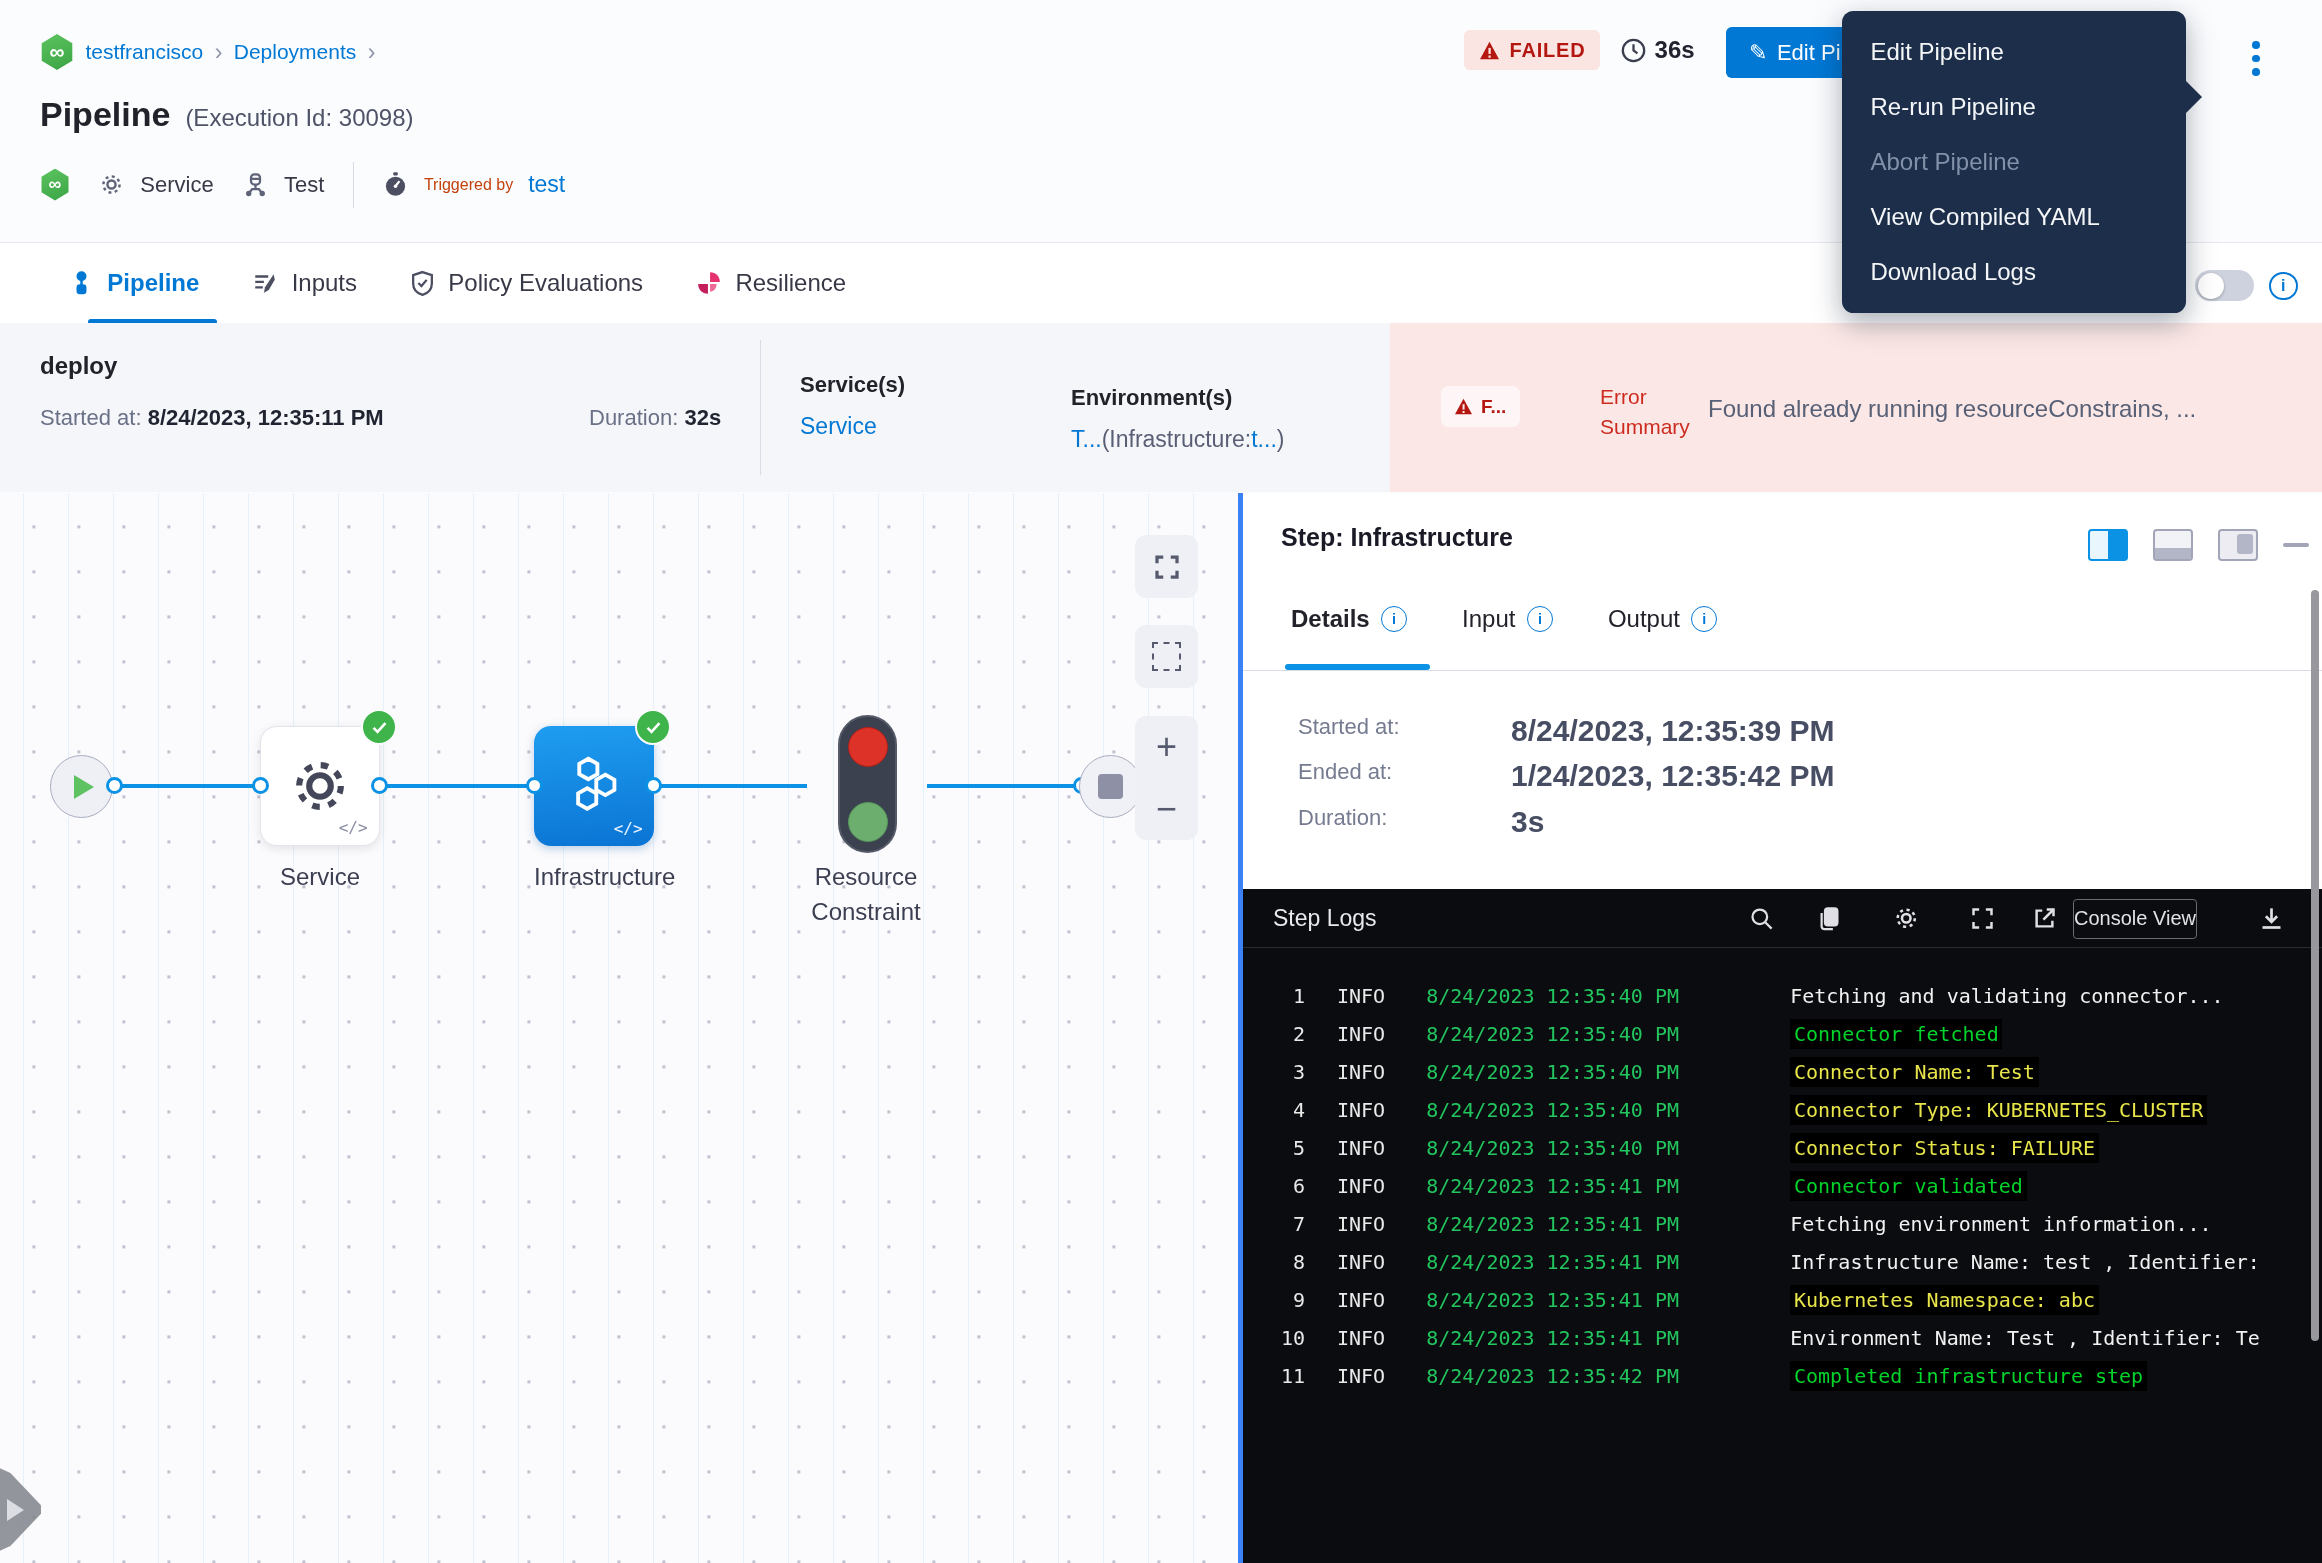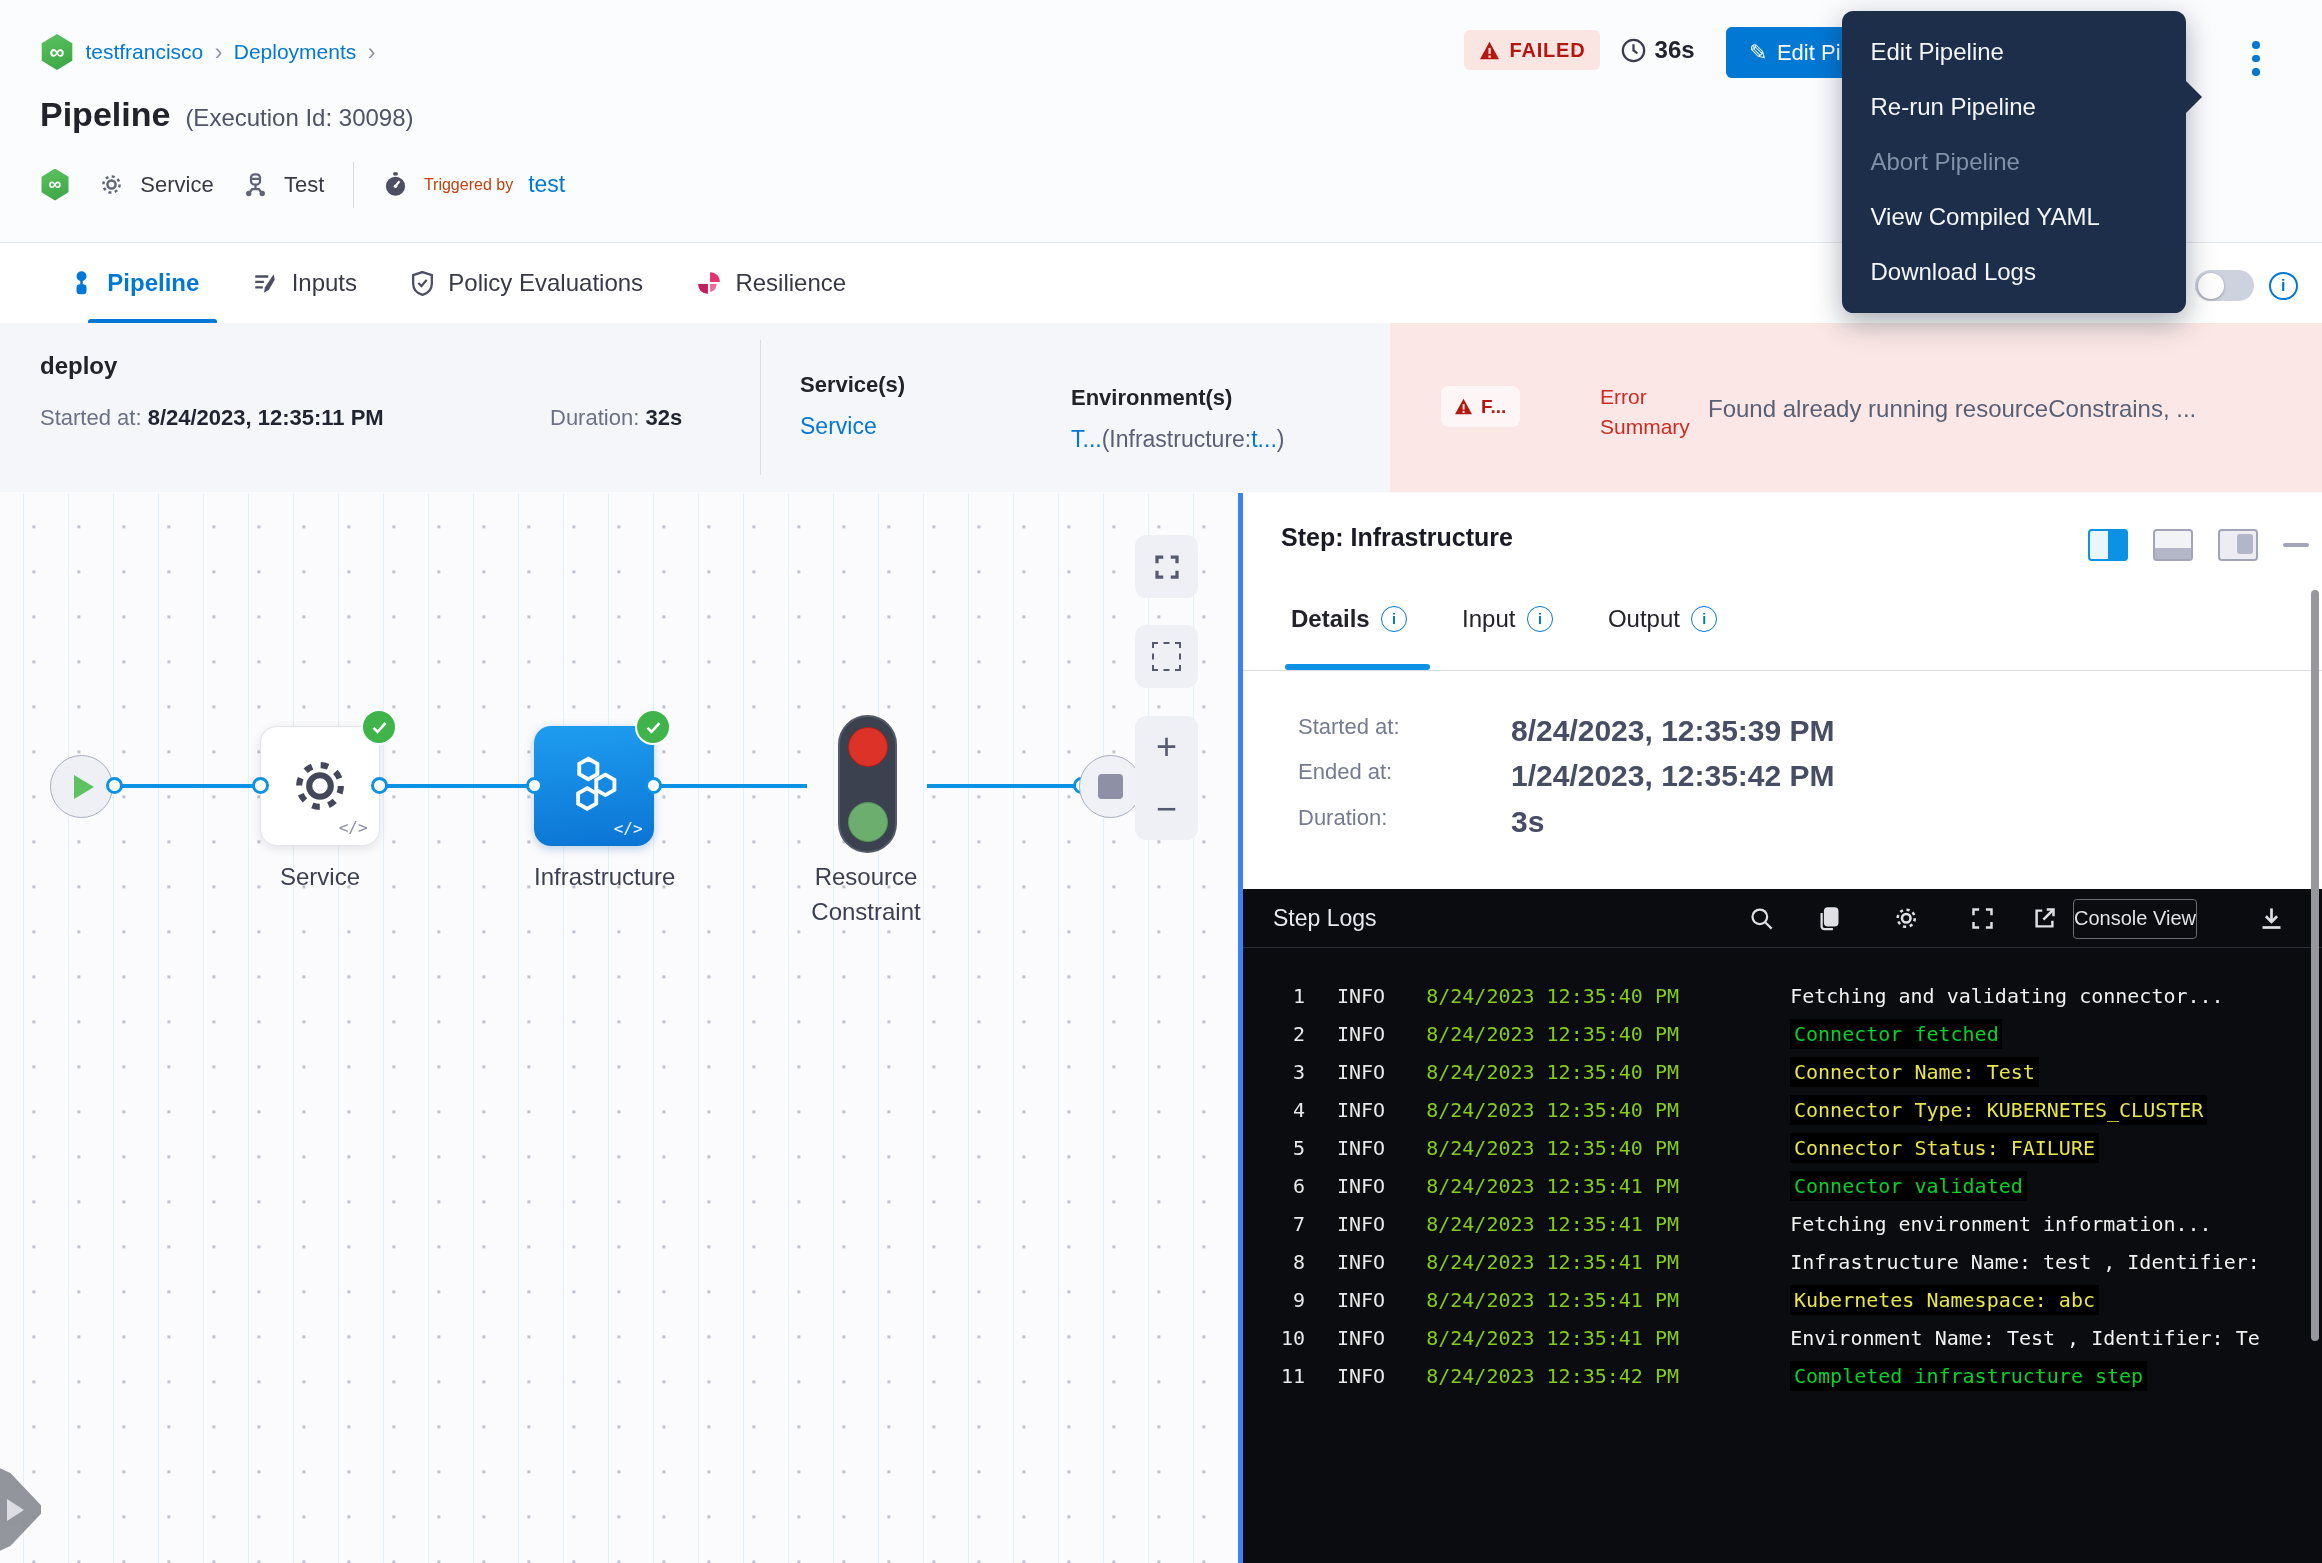--- a/index.html
+++ b/index.html
@@ -60,21 +60,21 @@
     box-shadow:0 1px 2.9px rgba(0,0,0,.3); }
   .info-circle { width:28.5px; height:28.5px; border:2.4px solid #0278d5; border-radius:50%; color:#0278d5;
     font-size:16px; font-weight:700; display:flex; align-items:center; justify-content:center; font-style:normal; }
   .tabbar .info-circle { position:absolute; left:2269px; top:28.5px; }
 
   
   .summary { position:absolute; top:323px; left:0; width:100%; height:169px; background:#f5f6fa; }
   .stage-name { position:absolute; left:40px; top:28.5px; font-size:24px; font-weight:700; color:#22222a; }
   .sum-row { position:absolute; left:40px; top:82px; font-size:22px; color:#6a7186; }
   .sum-row b { color:#1f2430; font-weight:600; }
-  .sum-duration { position:absolute; left:550px; top:82px; font-size:22px; color:#6a7186;text-align:center; }
+  .sum-duration { position:absolute; left:589px; top:82px; font-size:22px; color:#6a7186;text-align:center; }
   .sum-duration b { color:#1f2430; font-weight:600; }
   .sum-divider { position:absolute; left:760px; top:17px; width:1px; height:135px; background:#d9dbe5; }
   .sum-col-label { font-size:22px; font-weight:600; color:#22222a; }
   .sum-col-value { font-size:23px; color:#0278d5; margin-top:15px; cursor:pointer; }
   .col-services { position:absolute; left:800px; top:49px; }
   .col-envs { position:absolute; left:1071px; top:49px;margin-top:13px; }
   .env-gray { color:#5a5f75; }
   .error-zone { position:absolute; left:1390px; top:0; right:0; bottom:0; background:#fbe8e6; }
   .err-badge { position:absolute; left:51px; top:63px; background:rgba(255,255,255,.62); border-radius:7.6px;
     padding:9.5px 13.3px; display:flex; align-items:center; gap:7.6px; color:#b41710; font-weight:700; font-size:19px; }
@@ -162,21 +162,21 @@
   .logs-title { position:absolute; left:30px; font-size:23px; color:#e8e8ee; }
   .log-icon { position:absolute; top:11.4px; width:36px; height:36px; display:flex; align-items:center;
     justify-content:center; cursor:pointer; }
   .console-btn { position:absolute; left:830px; top:9.5px; width:124px; height:40px; border:1.9px solid #6a6d76;
     border-radius:3.8px; background:transparent; color:#e2e2e6; font-size:20px; font-family:inherit; cursor:pointer; }
   .log-body { position:absolute; left:0; top:88px; right:0; bottom:0; overflow:hidden; }
   .log-row { display:flex; height:38px; align-items:center; font-family:"DejaVu Sans Mono",monospace;
     font-size:20px; white-space:nowrap; }
   .log-row .ln { width:62px; text-align:right; color:#e9e9ea; }
   .log-row .lv { margin-left:32px; color:#e9e9ea; }
-  .log-row .lt { margin-left:41px; color:#84cc16; width:258px; }
+  .log-row .lt { margin-left:41px; color:#22c55e; width:258px; }
   .log-row .lm { margin-left:106px; }
   .lm.white { color:#f1f1f1; }
   .lm.green { color:#00d42a; background:#000; padding:2.9px 3.8px; }
   .lm.yellow { color:#e8e54a; background:#000; padding:2.9px 3.8px; }
   .panel-scrollbar { position:absolute; right:3.8px; top:97px; width:8.6px; height:751px; background:#97979d; border-radius:4.8px; }
 </style>
 </head>
 <body>
 
 <div class="app">

